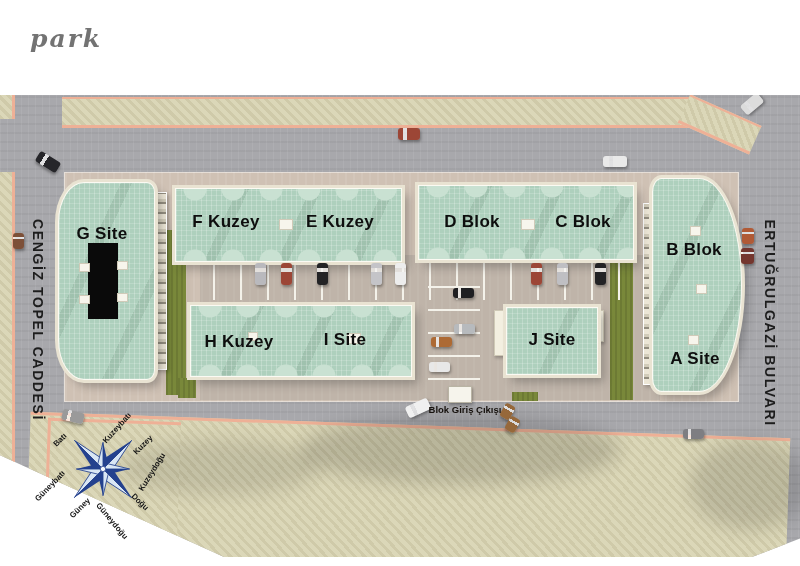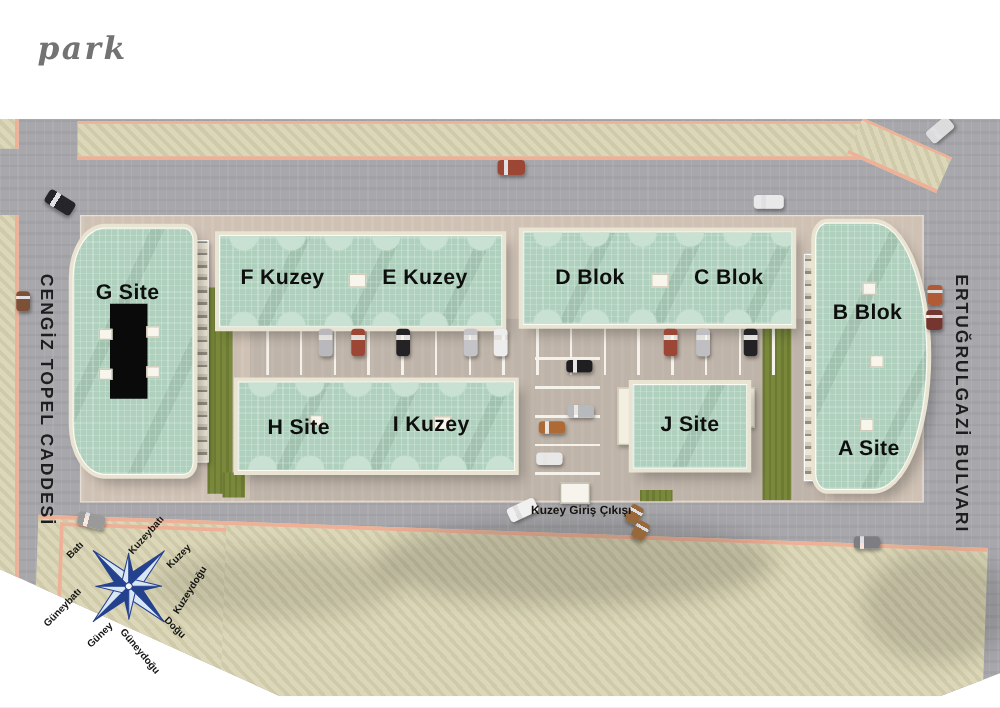--- a/index.html
+++ b/index.html
@@ -165,29 +165,29 @@
     <div class="abs car" style="left:454px;top:229px;width:21px;height:10px;--c:#b7babd;--dir:90deg;"></div>
     <div class="abs car" style="left:431px;top:242px;width:21px;height:10px;--c:#ad6a34;--dir:90deg;"></div>
     <div class="abs car" style="left:429px;top:267px;width:21px;height:10px;--c:#e8e8e8;--dir:90deg;"></div>
 
     <div class="abs blk-label" style="left:102px;top:139px;">G Site</div>
     <div class="abs blk-label" style="left:226px;top:127px;">F Kuzey</div>
     <div class="abs blk-label" style="left:340px;top:127px;">E Kuzey</div>
     <div class="abs blk-label" style="left:472px;top:127px;">D Blok</div>
     <div class="abs blk-label" style="left:583px;top:127px;">C Blok</div>
     <div class="abs blk-label" style="left:694px;top:139px;margin-top:16px;">B Blok</div>
-    <div class="abs blk-label" style="left:239px;top:247px;">H Site</div>
-    <div class="abs blk-label" style="left:345px;top:245px;">I Kuzey</div>
+    <div class="abs blk-label" style="left:239px;top:247px;">H Kuzey</div>
+    <div class="abs blk-label" style="left:345px;top:245px;">I Site</div>
     <div class="abs blk-label" style="left:552px;top:245px;">J Site</div>
     <div class="abs blk-label" style="left:695px;top:264px;">A Site</div>
 
     <div class="abs street-label" style="left:38px;top:225px;">CENGİZ TOPEL CADDESİ</div>
     <div class="abs street-label" style="left:770px;top:228px;">ERTUĞRULGAZİ BULVARI</div>
 
-    <div class="abs entrance-label" style="left:465px;top:314px;">Kuzey Giriş Çıkışı</div>
+    <div class="abs entrance-label" style="left:465px;top:314px;">Blok Giriş Çıkışı</div>
   </div>
 
   <div class="compass">
     <svg width="86" height="86" viewBox="-50 -50 100 100" style="position:absolute;left:22px;top:18px;transform:rotate(45deg);">
       <g>
         <g>
             <polygon points="0,-47 8,-8 0,0" fill="#d9e6f4" stroke="#24418e" stroke-width="1"></polygon>
             <polygon points="0,-47 -8,-8 0,0" fill="#24418e"></polygon>
           </g>
         <g transform="rotate(90)">

